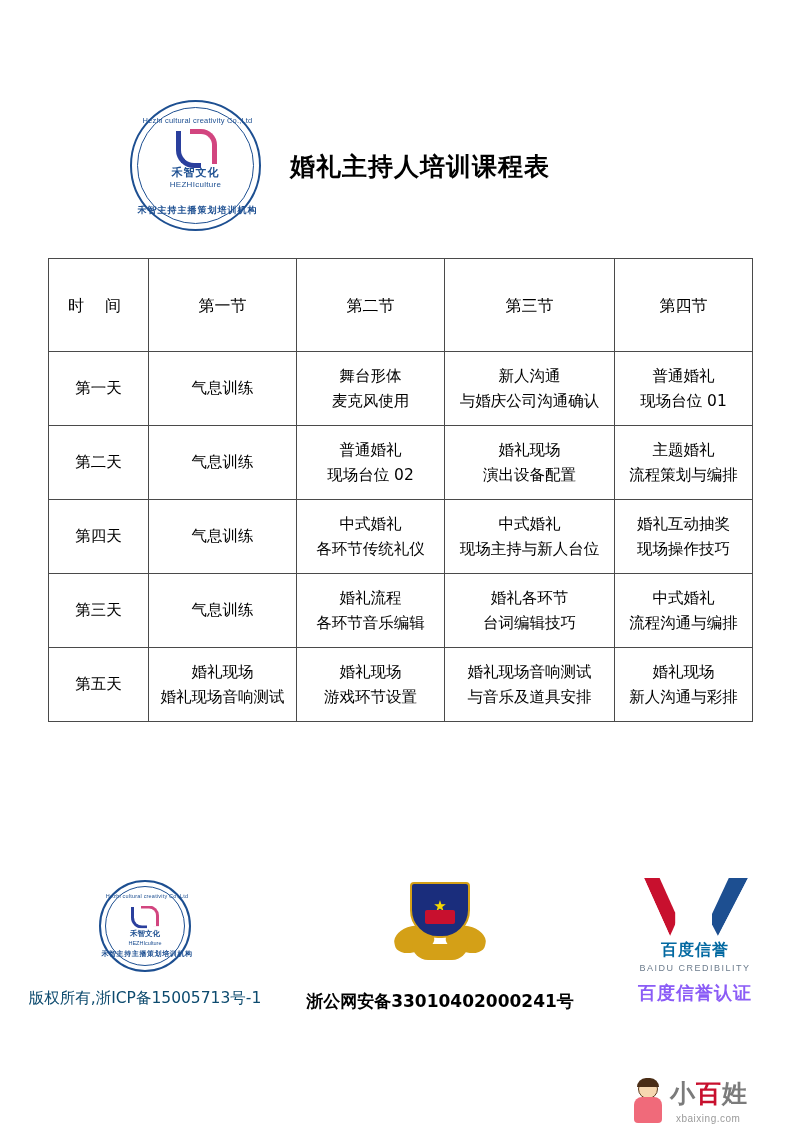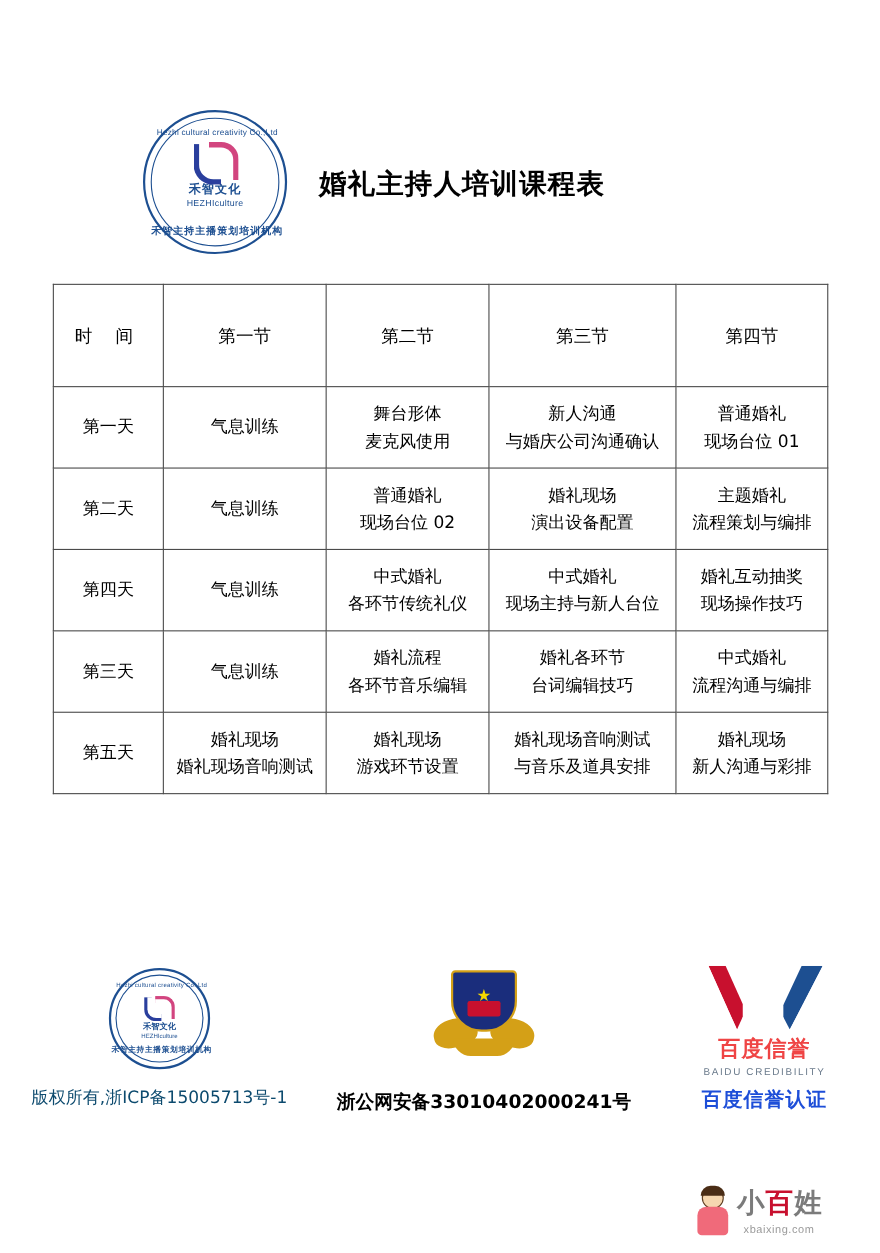--- a/index.html
+++ b/index.html
@@ -322,37 +322,37 @@
     position: absolute;
     right: 2px; top: 2px;
     width: 0; height: 0;
     border-left: 30px solid transparent;
     border-right: 30px solid transparent;
     border-top: 58px solid #1d4f91;
     clip-path: polygon(50% 100%, 100% 0, 68% 0, 40% 62%, 40% 100%);
   }
   .baidu-cn {
     margin-top: 2px;
-    font-size: 20px;
+    font-size: 16px;
     font-weight: bold;
-    color: #ef4444;
+    color: #0369a1;
     letter-spacing: 1px;
     font-family: "DejaVu Sans", sans-serif;
   }
   .baidu-en {
     font-size: 9px;
     color: #6b7b8c;
     letter-spacing: 1.5px;
     margin-top: 2px;
   }
   .baidu-sub {
     margin-top: 8px;
     font-size: 18px;
     font-weight: bold;
-    color: #1d4ed8;
+    color: #8b5cf6;
     letter-spacing: 1px;
     font-family: "DejaVu Sans", sans-serif;
   }
 
   
   .watermark {
     position: absolute;
     right: 18px;
     bottom: 8px;
     width: 150px;

